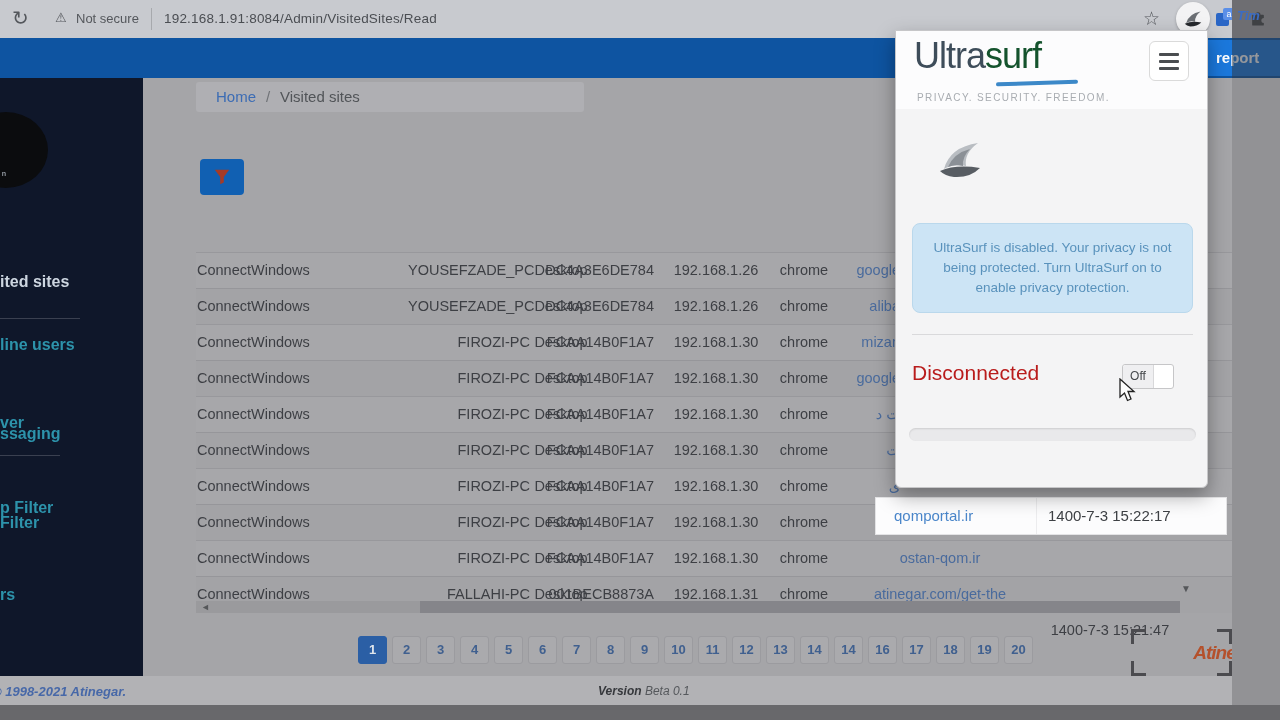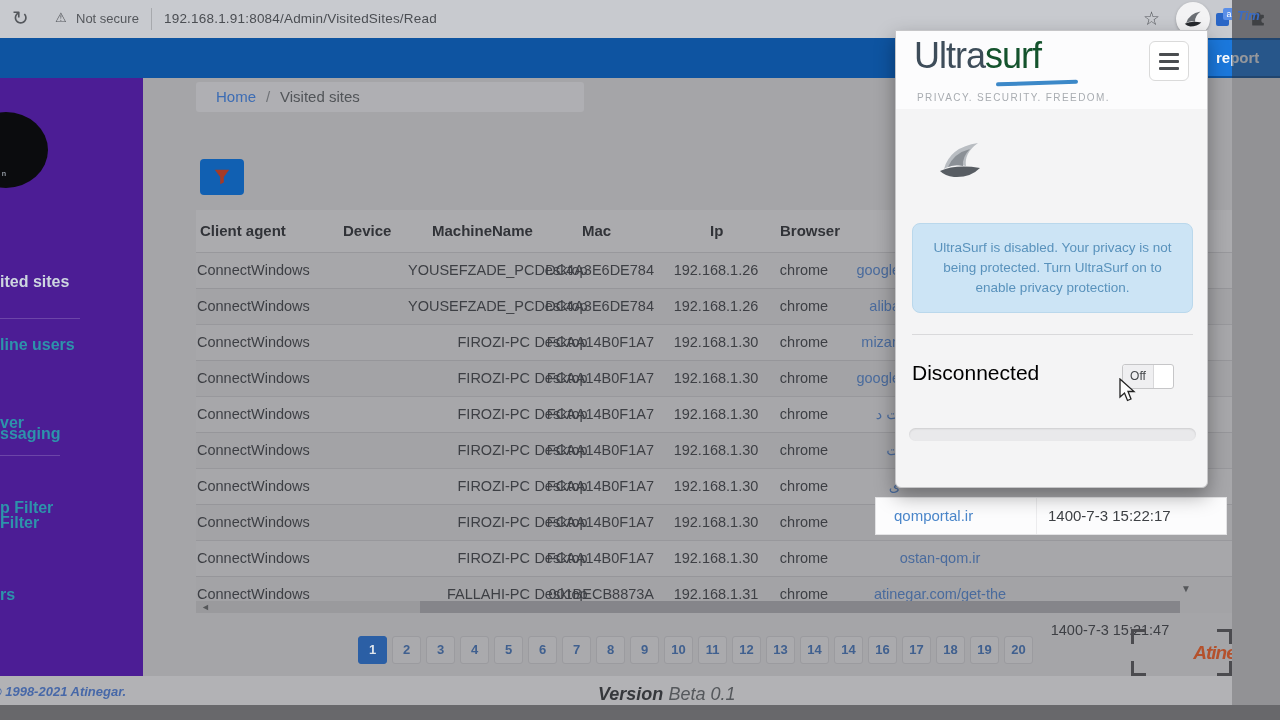--- a/index.html
+++ b/index.html
@@ -21,21 +21,21 @@
   .ext-tr .b1{position:absolute;left:0;top:5px;width:13px;height:13px;background:#2a66c6;border-radius:2px;}
   .ext-tr .b2{position:absolute;left:7px;top:0;width:12px;height:12px;background:#5b8fe8;border-radius:2px;color:#fff;font-size:9px;text-align:center;line-height:12px;}
   .puzzle{left:1248px;top:8px;}
 
   
   .apphead{left:0;top:38px;width:1280px;height:40px;background:#0e54a1;}
   .report-chip{left:1205px;top:40px;width:75px;height:36px;background:#1b78dc;color:#fff;
                font-size:15px;font-weight:700;line-height:36px;padding-left:11px;box-sizing:border-box;}
 
   
-  .sidebar{left:0;top:78px;width:143px;height:598px;background:#4c1d95;overflow:hidden;}
+  .sidebar{left:0;top:78px;width:143px;height:598px;background:#0f172a;overflow:hidden;}
   .logo-blob{left:-36px;top:34px;width:84px;height:76px;background:#0b0c0e;border-radius:50%;}
   .logo-frag{left:2px;top:92px;color:#cfd8e2;font-size:7px;}
   .side-item{position:absolute;left:0;color:#2d93ab;font-size:16px;font-weight:700;white-space:nowrap;cursor:pointer;}
   .side-item.active{color:#cdd6e0;}
   .side-div{position:absolute;left:0;height:1px;background:rgba(255,255,255,.18);}
 
   
   .crumbchip{left:196px;top:82px;width:388px;height:30px;background:#afafb3;border-radius:3px;}
   .crumb-home{left:216px;top:88px;font-size:15px;color:#3c6cb4;cursor:pointer;}
   .crumb-sep{left:266px;top:88px;font-size:15px;color:#6f7276;}
@@ -70,21 +70,21 @@
 
   
   .pager{left:358px;top:636px;display:flex;gap:5px;}
   .page{width:29px;height:28px;border-radius:3px;background:#aaaaad;border:1px solid #9b9b9f;box-sizing:border-box;
         color:#40608f;font-size:13px;font-weight:700;text-align:center;line-height:26px;cursor:pointer;}
   .page.cur{background:#2b5fa5;border-color:#2b5fa5;color:#dfe5ec;}
 
   
   .footer{left:0;top:676px;width:1280px;height:29px;background:#b2b2b5;}
   .copyright{left:-8px;top:8px;font-size:13px;font-weight:700;font-style:italic;color:#4768a8;white-space:nowrap;}
-  .version{left:598px;top:8px;font-size:18px;font-style:italic;color:#55585c;white-space:nowrap;}
+  .version{left:598px;top:8px;font-size:12px;font-style:italic;color:#55585c;white-space:nowrap;}
   .version b{color:#36383c;}
   .timefrag{left:1237px;top:8px;font-size:13px;font-weight:700;font-style:italic;color:#3b6cc4;z-index:40;}
 
   
   .alogo{left:1131px;top:629px;width:101px;height:47px;}
   .alogo .txt{position:absolute;left:6px;top:13px;width:90px;text-align:right;color:#b4512c;
               font-size:19px;font-weight:700;font-style:italic;letter-spacing:-1px;margin-left:41px;}
   .alogo sup{font-size:9px;}
   .corner{position:absolute;width:12px;height:12px;border:0 solid #4b4b4f;}
   .c-tl{left:0;top:0;border-left-width:3px;border-top-width:3px;}
@@ -112,21 +112,21 @@
   .pp-logo .u{color:#3e4d5a;} .pp-logo .s{color:#14532d;}
   .pp-underline{position:absolute;left:100px;top:50px;width:82px;height:4px;background:#3c88c8;border-radius:2px;transform:rotate(-2deg);}
   .pp-tag{position:absolute;left:21px;top:61px;font-size:10px;letter-spacing:1.4px;color:#a8acb1;}
   .pp-menu{position:absolute;left:253px;top:10px;width:40px;height:40px;background:#fff;border:1px solid #dadada;border-radius:6px;box-sizing:border-box;cursor:pointer;}
   .pp-menu i{position:absolute;left:9px;width:20px;height:2.5px;background:#4a4d50;border-radius:1px;}
   .pp-status-ic{position:absolute;left:40px;top:108px;}
   .pp-status{position:absolute;left:96px;top:111px;font-size:20px;color:#4b4d51;line-height:30px;}
   .pp-info{position:absolute;left:16px;top:192px;width:281px;height:90px;background:#cce4f5;border:1px solid #bad8ec;
            border-radius:8px;box-sizing:border-box;color:#5992bc;font-size:13.5px;line-height:20px;text-align:center;padding:14px 16px;}
   .pp-div{position:absolute;left:16px;top:303px;width:281px;height:1px;background:#d9d9db;}
-  .pp-disc{position:absolute;left:16px;top:330px;font-size:21px;color:#000000;}
+  .pp-disc{position:absolute;left:16px;top:330px;font-size:21px;color:#b91c1c;}
   .pp-toggle{position:absolute;left:226px;top:333px;width:52px;height:25px;background:#fff;border:1px solid #c6c6c8;border-radius:3px;box-sizing:border-box;cursor:pointer;}
   .pp-knob{position:absolute;left:0;top:0;width:30px;height:23px;background:#efeff1;border-right:1px solid #d8d8da;border-radius:3px 0 0 3px;
            font-size:12px;color:#45484c;text-align:center;line-height:23px;}
   .pp-inset{position:absolute;left:13px;top:397px;width:287px;height:13px;background:#e9e9eb;border-radius:7px;box-shadow:inset 0 1px 2px rgba(0,0,0,.12);}
   .cursor{position:absolute;left:223px;top:347px;z-index:5;}
 </style>
 </head>
 <body>
 
 <div id="stage">
@@ -176,28 +176,20 @@
   <div class="abs crumb-home">Home</div>
   <div class="abs crumb-sep">/</div>
   <div class="abs crumb-cur">Visited sites</div>
 
   <div class="abs filterbtn">
     <svg width="18" height="18" viewBox="0 0 20 20">
       <path d="M2 2 H18 L12 10 V16 L8 18 V10 Z" fill="#a53b27"></path>
     </svg>
   </div>
 
-  <div class="abs thead">
-      <div class="th" style="left: 4px;">Client agent</div>
-      <div class="th" style="left: 147px;">Device</div>
-      <div class="th" style="left: 236px;">MachineName</div>
-      <div class="th" style="left: 386px;">Mac</div>
-      <div class="th" style="left: 514px;">Ip</div>
-      <div class="th" style="left: 584px;">Browser</div>
-    </div>
   <div id="rows">
       <div class="trow even" style="top: 252px;">
         <div class="td c-agent">ConnectWindows</div>
         <div class="td c-device">Desktop</div>
         <div class="td c-machine">YOUSEFZADE_PC</div>
         <div class="td c-mac">DC4A3E6DE784</div>
         <div class="td c-ip">192.168.1.26</div>
         <div class="td c-browser">chrome</div>
         <div class="td c-site link clip">google</div>
         <div class="td c-time"></div>

